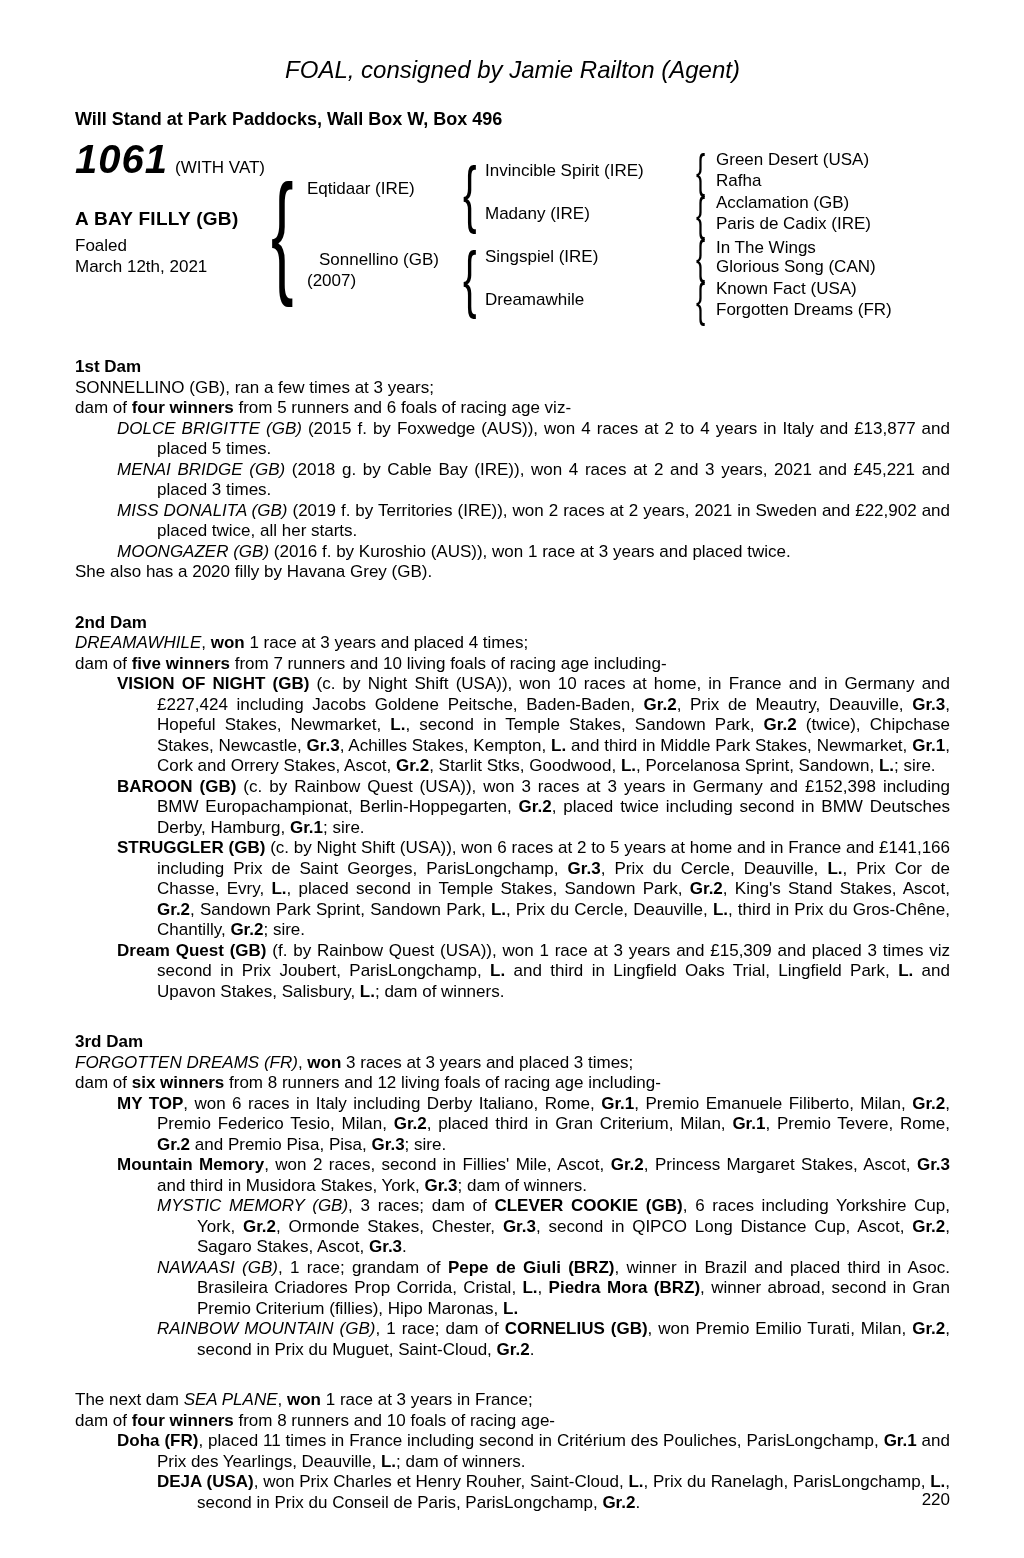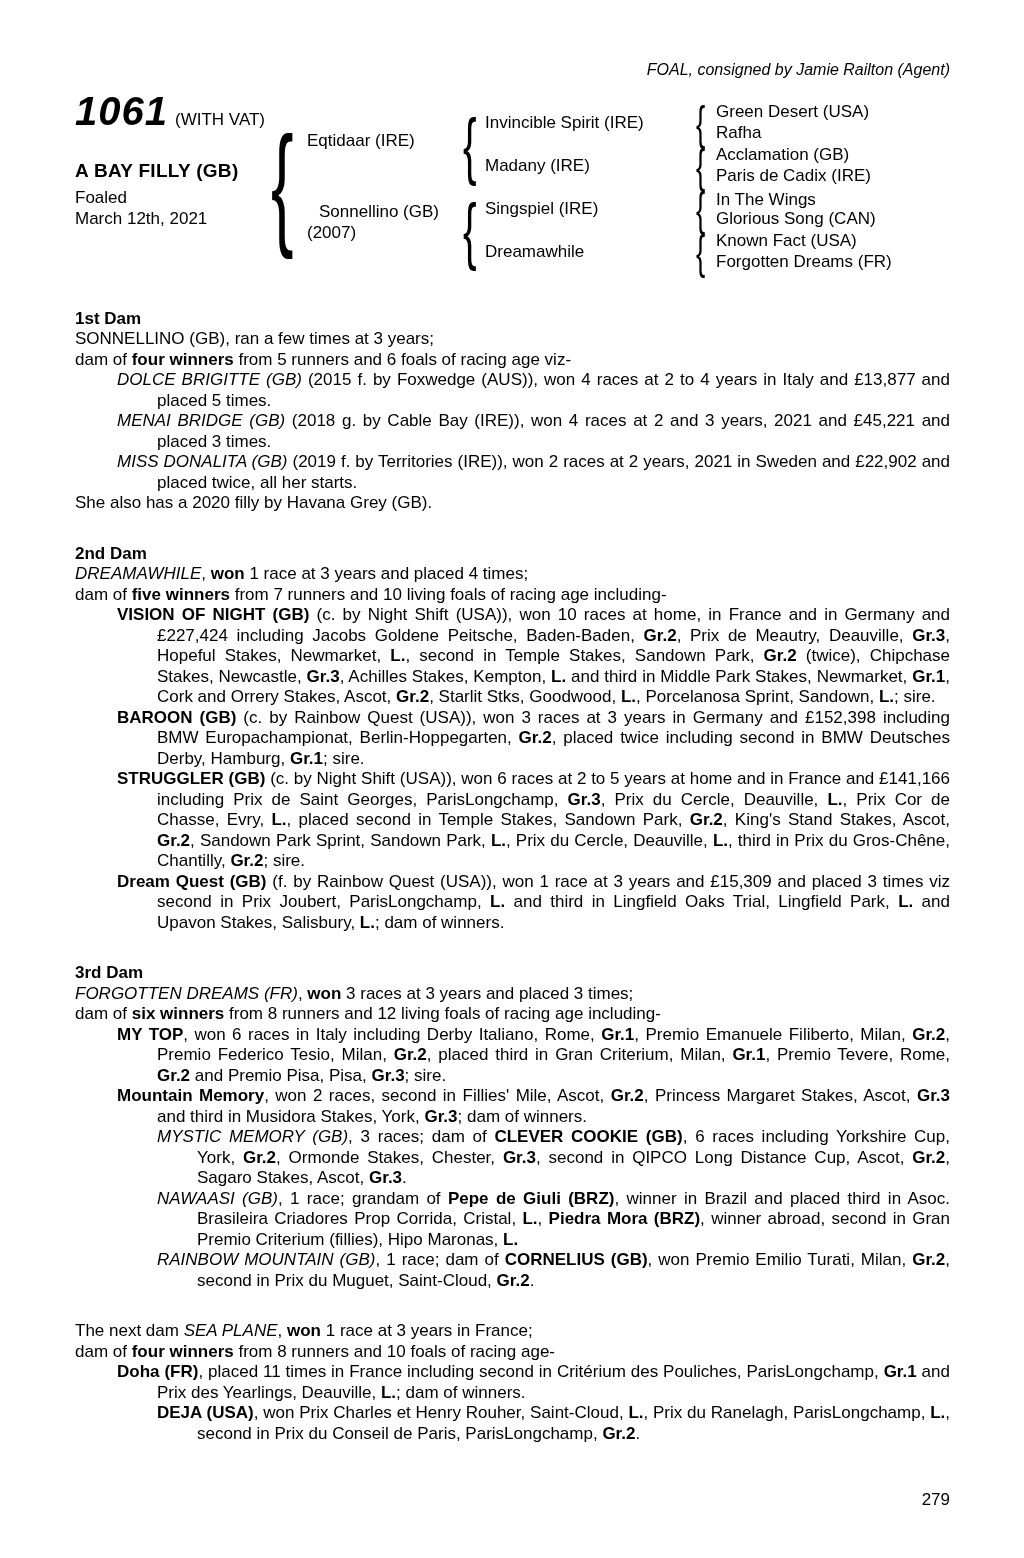--- a/index.html
+++ b/index.html
@@ -6,21 +6,21 @@
   html,body { background:#ffffff; }
   .page {
     position:relative;
     width:1024px; height:1558px;
     background:#ffffff; color:#000000;
     font-family:"Liberation Sans","DejaVu Sans",sans-serif;
     font-size:17px; line-height:20.5px;
     overflow:hidden;
   }
   .content { position:absolute; left:75px; top:60px; width:875px; }
-  .title { text-align:right; font-style:italic; font-size:16px; }
+  .title { text-align:center; font-style:italic; font-size:24px; }
   .stand { font-weight:bold; font-size:18px; margin-top:28px; }
 
   
   .pedigree { position:relative; height:178px; margin-top:20px; }
   .pn { position:absolute; white-space:nowrap; }
   .lot-line { position:absolute; left:0; top:0; white-space:nowrap; }
   .lot-num { font-size:40px; font-weight:bold; letter-spacing:1px;font-style:italic; }
   .vat { font-size:17px; margin-left:7px; }
   .horse-name { position:absolute; left:0; top:60px; font-size:19px; font-weight:bold; letter-spacing:0.3px; white-space:nowrap; }
   .foaled { position:absolute; left:0; top:87px; }
@@ -58,20 +58,21 @@
 
   .pageno { position:absolute; top:1490px; right:74px; }
 </style>
 </head>
 <body>
 
 <div class="page">
   <div class="content">
 
     <div class="title">FOAL, consigned by Jamie Railton (Agent)</div>
+    <div class="stand">Will Stand at Park Paddocks, Wall Box W, Box 496</div>
 
     <div class="pedigree">
       <div class="lot-line">
         <span class="lot-num">1061</span><span class="vat">(WITH VAT)</span>
       </div>
       <div class="horse-name">A BAY FILLY (GB)</div>
       <div class="foaled">Foaled</div>
       <div class="foal-date">March 12th, 2021</div>
 
       <span class="brace b-parents">{</span>
@@ -101,20 +102,21 @@
     </div>
 
 
     <div class="sec">
       <div class="sec-head">1st Dam</div>
       <div class="para"><span>SONNELLINO (GB), ran a few times at 3 years;</span></div>
       <div class="para"><span>dam of </span><span style="font-weight: bold;">four winners</span><span> from 5 runners and 6 foals of racing age viz-</span></div>
       <div class="para lvl1"><span style="font-style: italic;">DOLCE BRIGITTE (GB)</span><span> (2015 f. by Foxwedge (AUS)), won 4 races at 2 to 4 years in Italy and £13,877 and placed 5 times.</span></div>
       <div class="para lvl1"><span style="font-style: italic;">MENAI BRIDGE (GB)</span><span> (2018 g. by Cable Bay (IRE)), won 4 races at 2 and 3 years, 2021 and £45,221 and placed 3 times.</span></div>
       <div class="para lvl1"><span style="font-style: italic;">MISS DONALITA (GB)</span><span> (2019 f. by Territories (IRE)), won 2 races at 2 years, 2021 in Sweden and £22,902 and placed twice, all her starts.</span></div>
+      <div class="para lvl1"><span style="font-style: italic;">MOONGAZER (GB)</span><span> (2016 f. by Kuroshio (AUS)), won 1 race at 3 years and placed twice.</span></div>
       <div class="para"><span>She also has a 2020 filly by Havana Grey (GB).</span></div>
     </div>
 
     <div class="sec">
       <div class="sec-head">2nd Dam</div>
       <div class="para"><span style="font-style: italic;">DREAMAWHILE</span><span>, </span><span style="font-weight: bold;">won</span><span> 1 race at 3 years and placed 4 times;</span></div>
       <div class="para"><span>dam of </span><span style="font-weight: bold;">five winners</span><span> from 7 runners and 10 living foals of racing age including-</span></div>
       <div class="para lvl1"><span style="font-weight: bold;">VISION OF NIGHT (GB)</span><span> (c. by Night Shift (USA)), won 10 races at home, in France and in Germany and £227,424 including Jacobs Goldene Peitsche, Baden-Baden, </span><span style="font-weight: bold;">Gr.2</span><span>, Prix de Meautry, Deauville, </span><span style="font-weight: bold;">Gr.3</span><span>, Hopeful Stakes, Newmarket, </span><span style="font-weight: bold;">L.</span><span>, second in Temple Stakes, Sandown Park, </span><span style="font-weight: bold;">Gr.2</span><span> (twice), Chipchase Stakes, Newcastle, </span><span style="font-weight: bold;">Gr.3</span><span>, Achilles Stakes, Kempton, </span><span style="font-weight: bold;">L.</span><span> and third in Middle Park Stakes, Newmarket, </span><span style="font-weight: bold;">Gr.1</span><span>, Cork and Orrery Stakes, Ascot, </span><span style="font-weight: bold;">Gr.2</span><span>, Starlit Stks, Goodwood, </span><span style="font-weight: bold;">L.</span><span>, Porcelanosa Sprint, Sandown, </span><span style="font-weight: bold;">L.</span><span>; sire.</span></div>
       <div class="para lvl1"><span style="font-weight: bold;">BAROON (GB)</span><span> (c. by Rainbow Quest (USA)), won 3 races at 3 years in Germany and £152,398 including BMW Europachampionat, Berlin-Hoppegarten, </span><span style="font-weight: bold;">Gr.2</span><span>, placed twice including second in BMW Deutsches Derby, Hamburg, </span><span style="font-weight: bold;">Gr.1</span><span>; sire.</span></div>
       <div class="para lvl1"><span style="font-weight: bold;">STRUGGLER (GB)</span><span> (c. by Night Shift (USA)), won 6 races at 2 to 5 years at home and in France and £141,166 including Prix de Saint Georges, ParisLongchamp, </span><span style="font-weight: bold;">Gr.3</span><span>, Prix du Cercle, Deauville, </span><span style="font-weight: bold;">L.</span><span>, Prix Cor de Chasse, Evry, </span><span style="font-weight: bold;">L.</span><span>, placed second in Temple Stakes, Sandown Park, </span><span style="font-weight: bold;">Gr.2</span><span>, King's Stand Stakes, Ascot, </span><span style="font-weight: bold;">Gr.2</span><span>, Sandown Park Sprint, Sandown Park, </span><span style="font-weight: bold;">L.</span><span>, Prix du Cercle, Deauville, </span><span style="font-weight: bold;">L.</span><span>, third in Prix du Gros-Chêne, Chantilly, </span><span style="font-weight: bold;">Gr.2</span><span>; sire.</span></div>
@@ -134,14 +136,14 @@
 
     <div class="sec">
       <div class="para"><span>The next dam </span><span style="font-style: italic;">SEA PLANE</span><span>, </span><span style="font-weight: bold;">won</span><span> 1 race at 3 years in France;</span></div>
       <div class="para"><span>dam of </span><span style="font-weight: bold;">four winners</span><span> from 8 runners and 10 foals of racing age-</span></div>
       <div class="para lvl1"><span style="font-weight: bold;">Doha (FR)</span><span>, placed 11 times in France including second in Critérium des Pouliches, ParisLongchamp, </span><span style="font-weight: bold;">Gr.1</span><span> and Prix des Yearlings, Deauville, </span><span style="font-weight: bold;">L.</span><span>; dam of winners.</span></div>
       <div class="para lvl2"><span style="font-weight: bold;">DEJA (USA)</span><span>, won Prix Charles et Henry Rouher, Saint-Cloud, </span><span style="font-weight: bold;">L.</span><span>, Prix du Ranelagh, ParisLongchamp, </span><span style="font-weight: bold;">L.</span><span>, second in Prix du Conseil de Paris, ParisLongchamp, </span><span style="font-weight: bold;">Gr.2</span><span>.</span></div>
     </div>
 
   </div>
 
-  <div class="pageno">279</div>
+  <div class="pageno">220</div>
 </div>
 
 </body></html>

